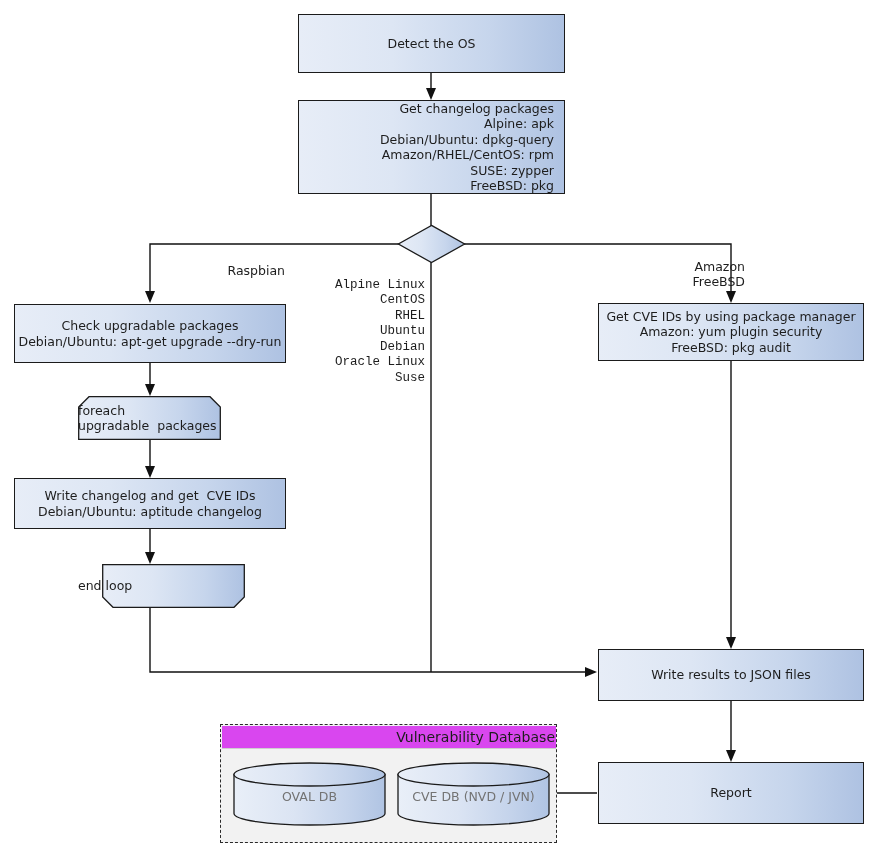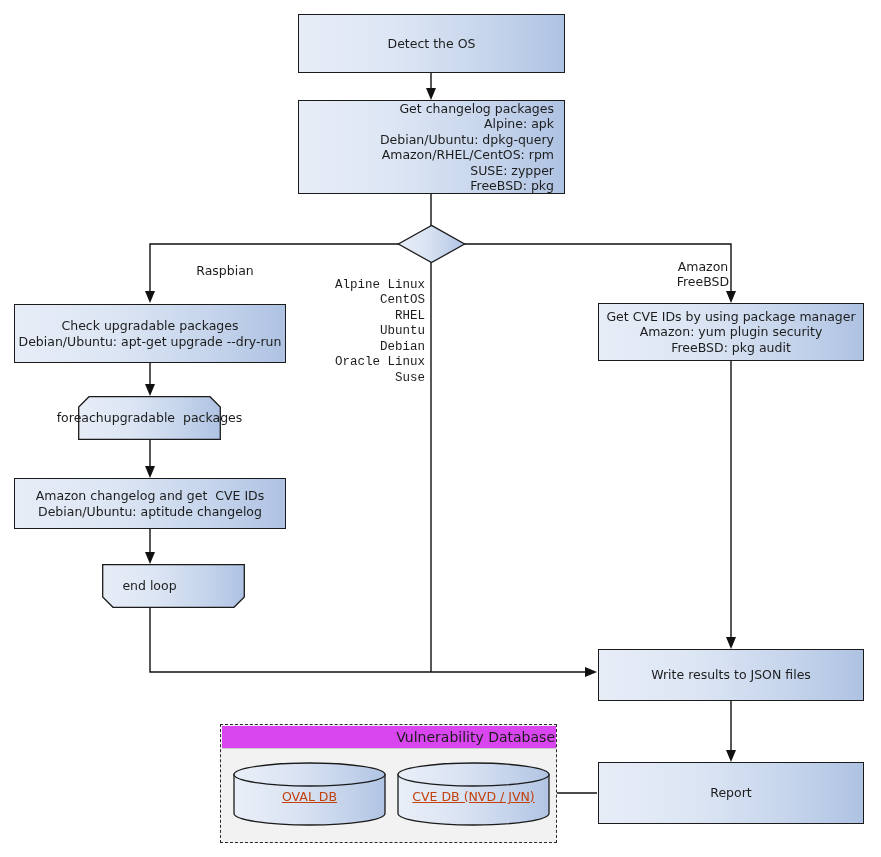--- a/index.html
+++ b/index.html
@@ -49,45 +49,44 @@
   .loopwrap {
     position: absolute;
     box-sizing: border-box;
   }
   .loopwrap svg { display: block; }
   .looptext {
     position: absolute;
     left: 0; top: 0;
     width: 100%; height: 100%;
     display: flex;
-    flex-direction: row;
+    flex-direction: column;
     justify-content: center;
-    align-items: center;
+    align-items: flex-start;
     text-align: center;
     font-size: 12.5px;
     line-height: 15.5px;
     color: #1d1d1d;
     white-space: pre;
     pointer-events: none;
   }
 
   
   .diamondwrap { position: absolute; }
 
   
   .cylwrap { position: absolute; }
   .cyltext {
     position: absolute;
     left: 0;
     width: 100%;
     text-align: center;
     font-size: 12.5px;
-    color: #c2410c;
+    color: #737373;
     pointer-events: none;
-    text-decoration: underline;
   }
 
   
   .group-box {
     position: absolute;
     box-sizing: border-box;
     border: 1.6px dashed #2a2a2a;
     background: #f2f2f2;
   }
   .group-title {
@@ -105,21 +104,21 @@
   }
 
   
   .edge-label {
     position: absolute;
     font-size: 12.5px;
     line-height: 15.5px;
     color: #1d1d1d;
     white-space: pre;
   }
-  .edge-label.center { text-align: center; }
+  .edge-label.center { text-align: right; }
   .edge-label.right  { text-align: right; font-family: Liberation Mono, monospace; }
 
   
   #edges {
     position: absolute;
     left: 0; top: 0;
     width: 881px;
     height: 857px;
     pointer-events: none;
   }
@@ -215,21 +214,21 @@
       </defs>
       <polygon points="0.7,43.3 0.7,11 11,0.7 132,0.7 142.3,11 142.3,43.3" fill="url(#gradLoopA)" stroke="#1b1b1b" stroke-width="1.3"></polygon>
     </svg>
     <div class="looptext">
       <span class="ln">foreach</span>
       <span class="ln">upgradable  packages</span>
     </div>
   </div>
 
   <div class="node rect" style="left:14px; top:478px; width:272px; height:51px;">
-    <span class="ln">Amazon changelog and get  CVE IDs</span>
+    <span class="ln">Write changelog and get  CVE IDs</span>
     <span class="ln">Debian/Ubuntu: aptitude changelog</span>
   </div>
 
   <div class="loopwrap" style="left:78px; top:564px; width:143px; height:44px;padding-left:24px;">
     <svg width="143" height="44" viewBox="0 0 143 44">
       <defs>
         <linearGradient id="gradLoopB" x1="0" y1="0" x2="1" y2="0">
           <stop offset="0%" stop-color="#e7edf7"></stop>
           <stop offset="35%" stop-color="#dde6f4"></stop>
           <stop offset="72%" stop-color="#c6d5ec"></stop>

